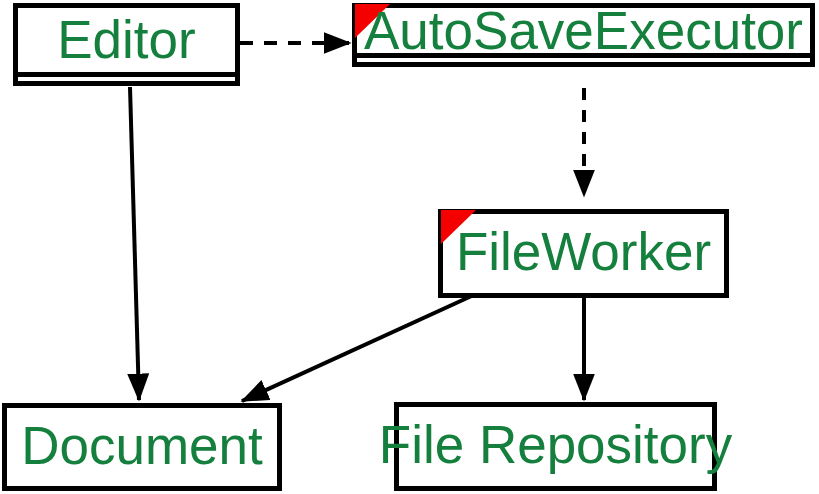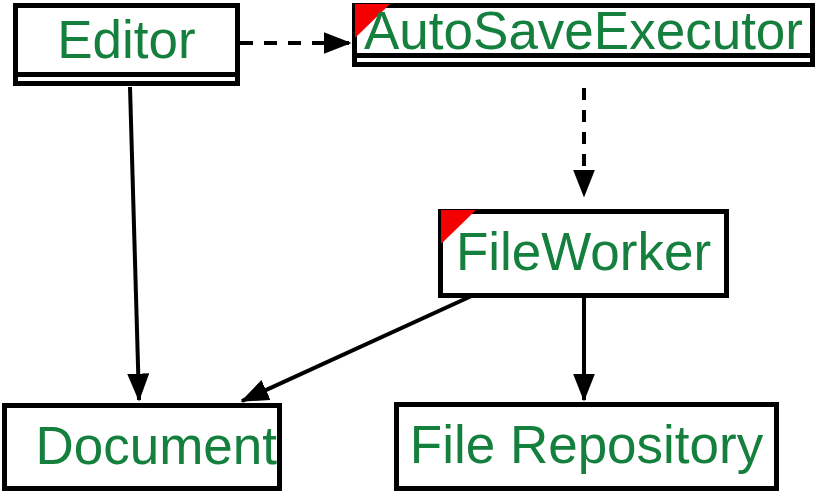--- a/index.html
+++ b/index.html
@@ -59,22 +59,22 @@
     top: -4px;
     width: 35px;
     height: 34px;
     background: #f40000;
     clip-path: polygon(0 0, 100% 0, 0 100%);
   }
   
   #node-editor        { left: 13px;  top: 3px;   width: 227px; height: 83px; }
   #node-autosave      { left: 352px; top: 3px;   width: 463px; height: 64px; }
   #node-fileworker    { left: 438px; top: 199px; width: 291px; height: 89px; margin-top: 10px; }
-  #node-document      { left: 2px;   top: 403px; width: 280px; height: 88px; justify-content: flex-end; }
-  #node-filerepo      { left: 394px; top: 402px; width: 385px; height: 89px; }
+  #node-document      { left: 2px;   top: 403px; width: 280px; height: 88px; }
+  #node-filerepo      { left: 394px; top: 402px; width: 323px; height: 89px; }
 </style>
 </head>
 <body>
 
 <div class="canvas">
 
   <svg class="edges" viewBox="0 0 819 494" xmlns="http://www.w3.org/2000/svg">
     <defs>
       <marker id="arrow" viewBox="0 0 7 5.5" refX="6.6" refY="2.75" markerWidth="7" markerHeight="5.5" orient="auto-start-reverse">
         <path d="M0,0 L7,2.75 L0,5.5 Z" fill="#000000"></path>

